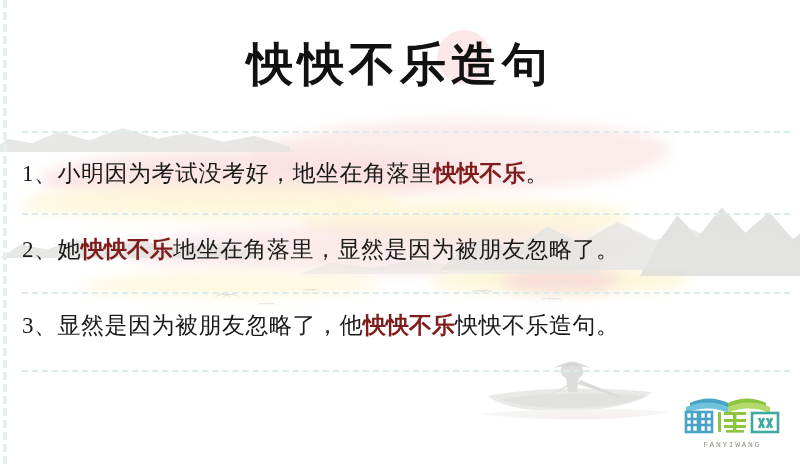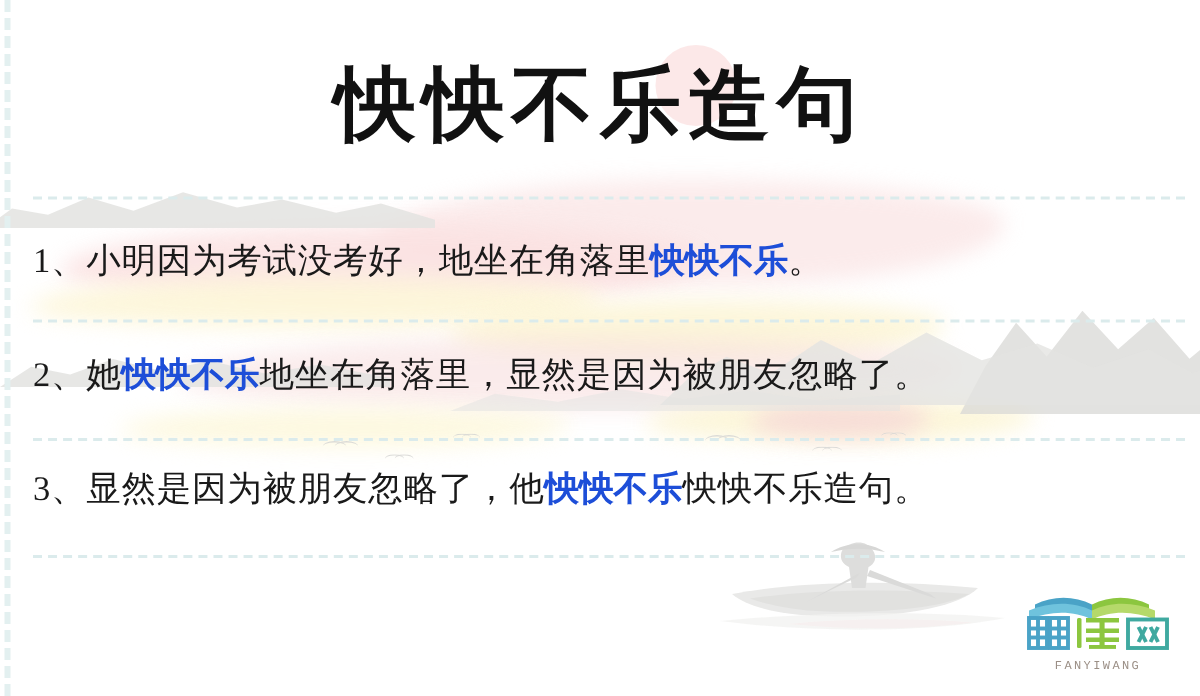--- a/index.html
+++ b/index.html
@@ -124,21 +124,21 @@
 
   
   #title {
     position: absolute;
     left: 0;
     right: 0;
     top: 36px;
     text-align: center;
     font-family: "DejaVu Serif", "Liberation Serif", serif;
     font-weight: 700;
-    font-size: 54px;
+    font-size: 46px;
     letter-spacing: 5px;
     color: #111111;
     line-height: 1.25;
     white-space: nowrap;
   }
 
   .sentence {
     position: absolute;
     left: 22px;
     right: 12px;
@@ -147,21 +147,21 @@
     color: #1a1a1a;
     line-height: 1.2;
     white-space: nowrap;
     letter-spacing: .5px;
   }
   .s1 { top: 160px; }
   .s2 { top: 236px; }
   .s3 { top: 312px; }
 
   .kw {
-    color: #1d4ed8;
+    color: #7f1d1d;
     font-weight: 700;
     font-family: "DejaVu Sans", "Liberation Sans", sans-serif;
     letter-spacing: 0;
   }
 
   
   #logo {
     position: absolute;
     left: 676px;
     top: 394px;

